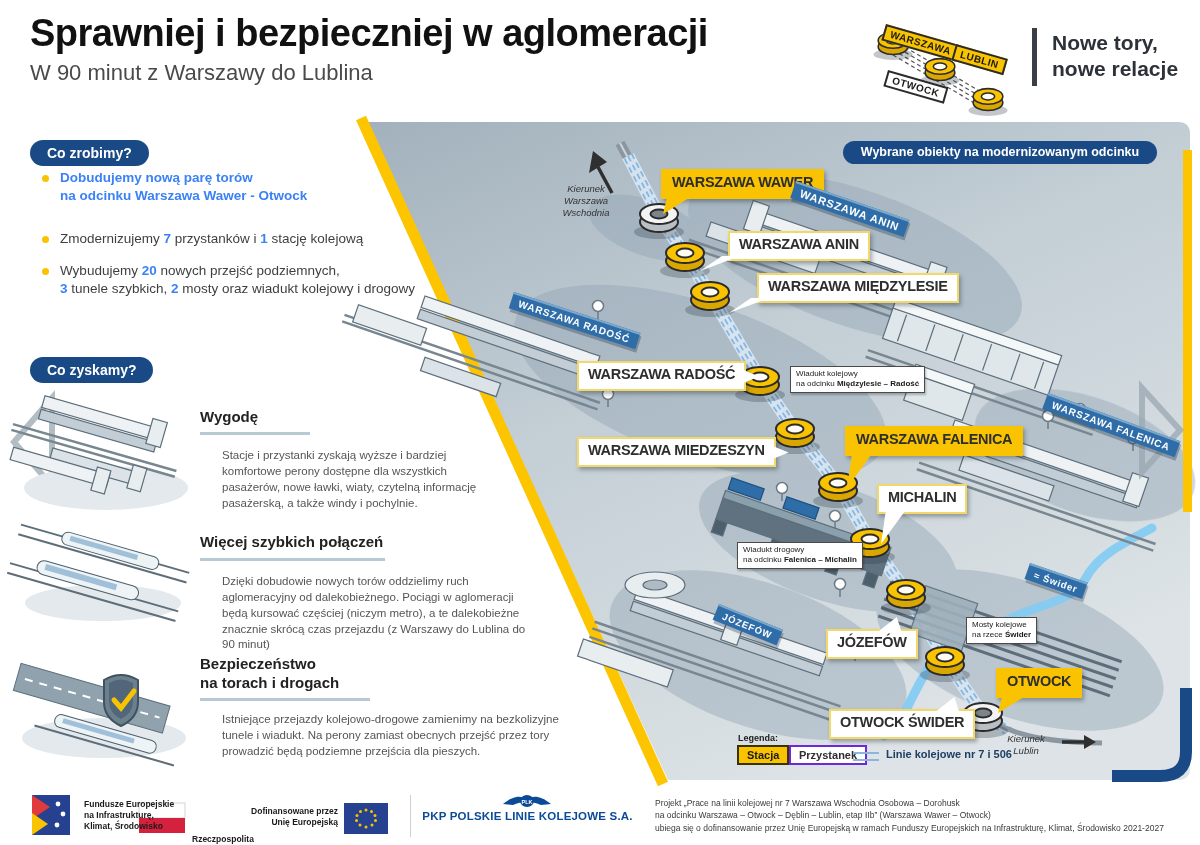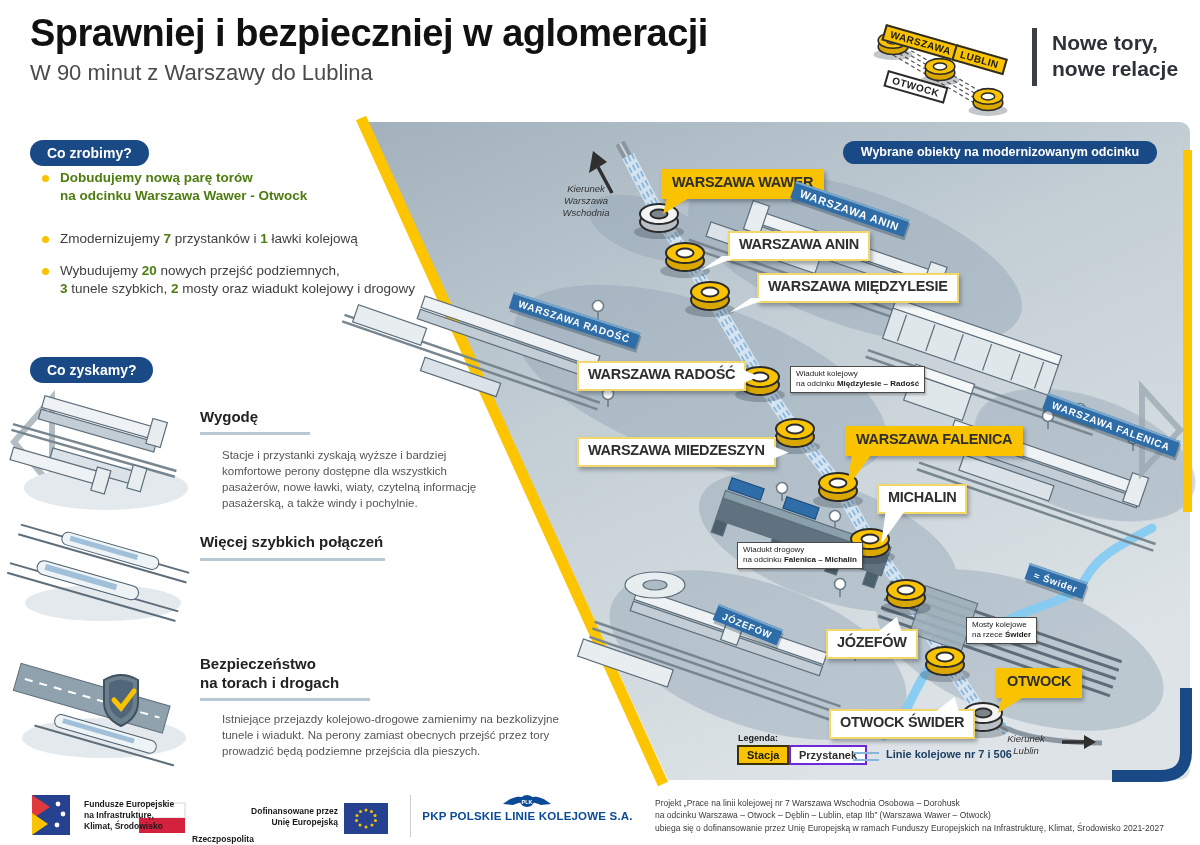--- a/index.html
+++ b/index.html
@@ -11,21 +11,21 @@
   .logo-flag{position:absolute;font-size:10px;font-weight:700;color:#1a1a1a;background:#f9c301;
              border:2px solid #2b2b2b;padding:1px 5px;transform:rotate(16deg);transform-origin:left top;
              white-space:nowrap;letter-spacing:.5px;}
   .logo-flag.white{background:#fff;}
   .hdr-divider{position:absolute;left:1032px;top:28px;width:5px;height:58px;background:#3a3f45;}
   .tagline{position:absolute;left:1052px;top:30px;font-size:21px;font-weight:700;color:#2d3138;line-height:1.25;}
   
   .pill{position:absolute;background:#1a4a86;color:#fff;font-size:14px;font-weight:700;
         padding:5px 17px;border-radius:15px;}
   .bullet{position:absolute;left:60px;width:345px;font-size:13.5px;color:#3f3f3f;line-height:1.35;}
-  .bullet b{color:#4d7c0f;}
+  .bullet b{color:#3b82f6;}
   .dot{position:absolute;left:42px;width:7px;height:7px;border-radius:50%;background:#f9c301;}
   .ben-title{position:absolute;left:200px;font-size:15px;font-weight:700;color:#222;line-height:1.25;}
   .ben-line{position:absolute;left:200px;height:3px;background:#b9c9d4;}
   .ben-text{position:absolute;left:222px;font-size:11.5px;color:#555;line-height:1.38;}
   
   .banner{position:absolute;left:843px;top:141px;width:314px;height:23px;background:#1a4a86;border-radius:12px;
           color:#fff;font-size:12.5px;font-weight:700;text-align:center;line-height:23px;}
   .callout{position:absolute;height:20px;padding:3px 9px;font-size:14.5px;font-weight:700;letter-spacing:-.3px;
            color:#2e2e2e;white-space:nowrap;box-shadow:2px 3px 4px rgba(30,40,50,.35);}
   .callout.white{--cbg:#ffffff;background:#fff;border:2px solid #f2d76a;}
@@ -350,36 +350,37 @@
   </div>
 
   <div class="pill" style="left:30px;top:140px;">Co zrobimy?</div>
   <div class="dot" style="top:175px;"></div>
   <div class="bullet" style="top:169px;">
     <b><span>Dobudujemy nową parę torów</span><br>
     <span>na odcinku Warszawa Wawer - Otwock</span></b>
   </div>
   <div class="dot" style="top:236px;"></div>
   <div class="bullet" style="top:230px;">
-    <span>Zmodernizujemy </span><b>7</b><span> przystanków i </span><b>1</b><span> ławki kolejową</span>
+    <span>Zmodernizujemy </span><b>7</b><span> przystanków i </span><b>1</b><span> stację kolejową</span>
   </div>
   <div class="dot" style="top:268px;"></div>
   <div class="bullet" style="top:262px;width:360px;">
     <span>Wybudujemy </span><b>20</b><span> nowych przejść podziemnych,</span><br>
     <b>3</b><span> tunele szybkich, </span><b>2</b><span> mosty oraz wiadukt kolejowy i drogowy</span>
   </div>
 
   <div class="pill" style="left:30px;top:357px;">Co zyskamy?</div>
 
   <div class="ben-title" style="top:408px;">Wygodę</div>
   <div class="ben-line" style="top:432px;width:110px;"></div>
   <div class="ben-text" style="top:448px;width:268px;">Stacje i przystanki zyskają wyższe i bardziej komfortowe perony dostępne dla wszystkich pasażerów, nowe ławki, wiaty, czytelną informację pasażerską, a także windy i pochylnie.</div>
 
   <div class="ben-title" style="top:533px;">Więcej szybkich połączeń</div>
   <div class="ben-line" style="top:558px;width:185px;"></div>
+  <div class="ben-text" style="top:574px;width:318px;">Dzięki dobudowie nowych torów oddzielimy ruch aglomeracyjny od dalekobieżnego. Pociągi w aglomeracji będą kursować częściej (niczym metro), a te dalekobieżne znacznie skrócą czas przejazdu (z Warszawy do Lublina do 90 minut)</div>
 
   <div class="ben-title" style="top:655px;">
     <div>Bezpieczeństwo</div>
     <div>na torach i drogach</div>
   </div>
   <div class="ben-line" style="top:698px;width:170px;"></div>
   <div class="ben-text" style="top:712px;width:340px;">Istniejące przejazdy kolejowo-drogowe zamienimy na bezkolizyjne tunele i wiadukt. Na perony zamiast obecnych przejść przez tory prowadzić będą podziemne przejścia dla pieszych.</div>
 
   <div class="banner">Wybrane obiekty na modernizowanym odcinku</div>
 

